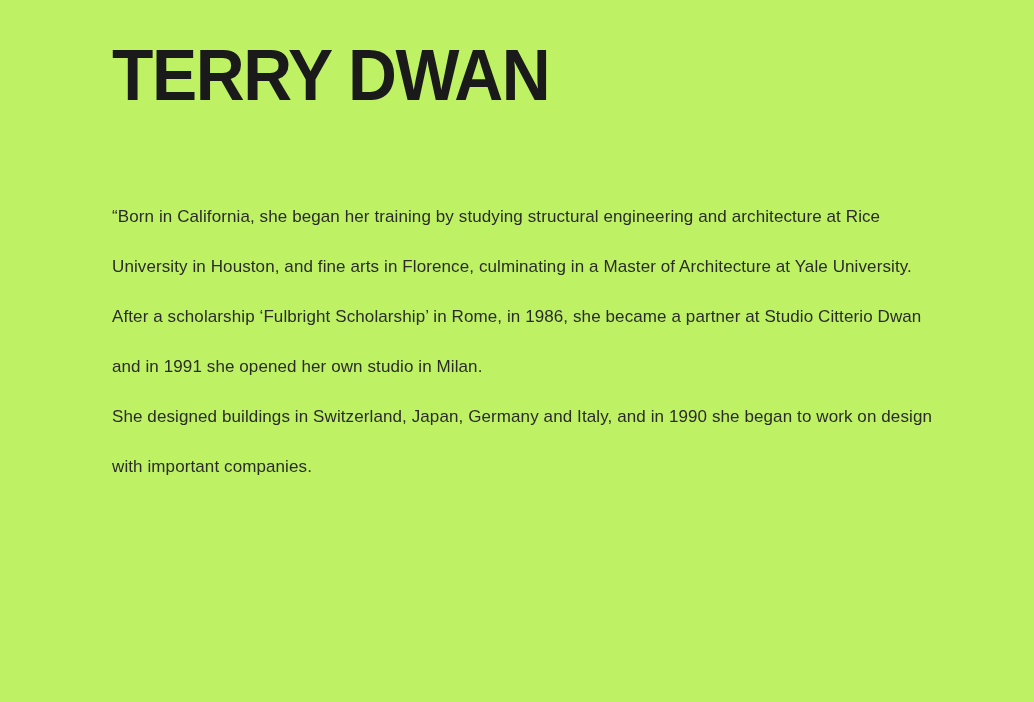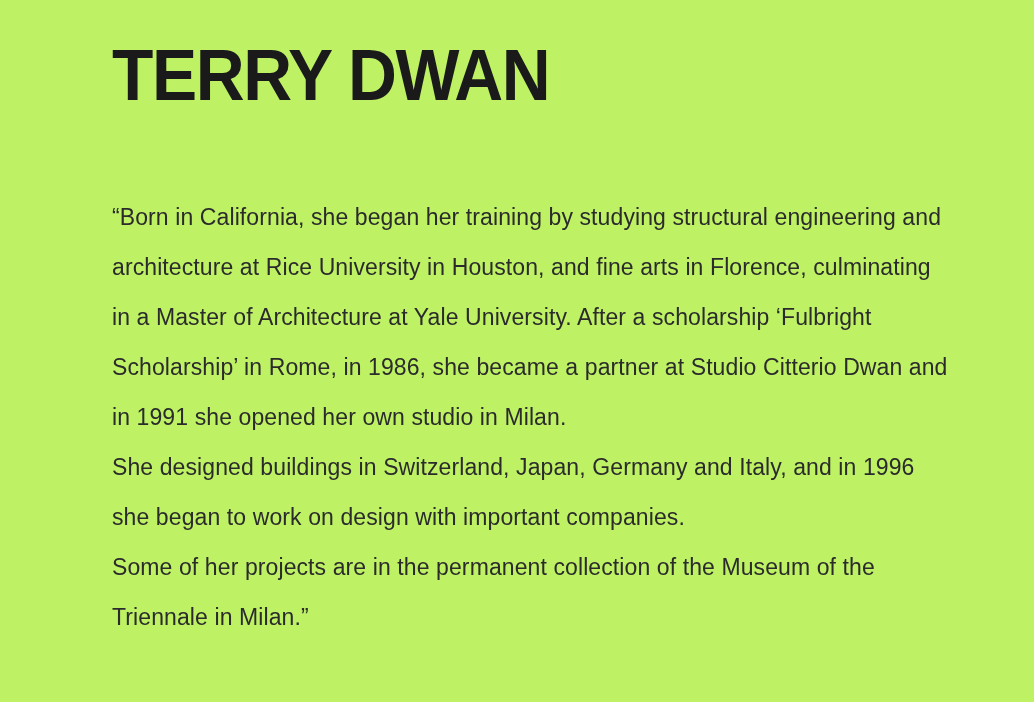--- a/index.html
+++ b/index.html
@@ -34,37 +34,36 @@
     transform: scaleX(0.94);
     transform-origin: left top;
     white-space: nowrap;
   }
   .bio-body {
     position: absolute;
     left: 112px;
     top: 192px;
     width: 840px;
     font-family: "Liberation Sans", sans-serif;
-    font-size: 23px;
+    font-size: 17px;
     line-height: 50px;
     font-weight: 400;
     color: #2b2b2b;
     letter-spacing: 0.1px;
   }
   .bio-para {
     margin: 0;
     white-space: pre-wrap;
   }
 </style>
 </head>
 <body>
 
 <div class="page">
 
   <h1 class="bio-title">TERRY DWAN</h1>
 
   <div class="bio-body">
     <p class="bio-para">“Born in California, she began her training by studying structural engineering and architecture at Rice University in Houston, and fine arts in Florence, culminating in a Master of Architecture at Yale University. After a scholarship ‘Fulbright Scholarship’ in Rome, in 1986, she became a partner at Studio Citterio Dwan and in 1991 she opened her own studio in Milan.</p>
-    <p class="bio-para">She designed buildings in Switzerland, Japan, Germany and Italy, and in 1996 she began to work on design with important companies.</p>
-    <p class="bio-para">Some of her projects are in the permanent collection of the Museum of the Triennale in Milan.”</p>
+    <p class="bio-para">She designed buildings in Switzerland, Japan, Germany and Italy, and in 1990 she began to work on design with important companies.</p>
   </div>
 
 </div>
 
 </body></html>

